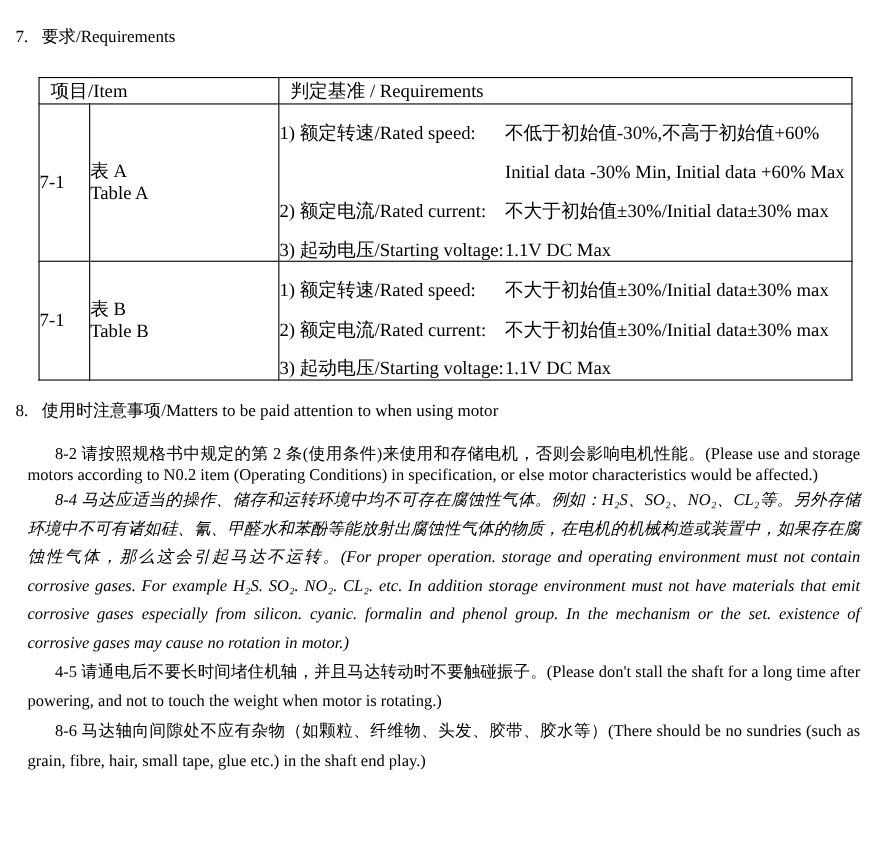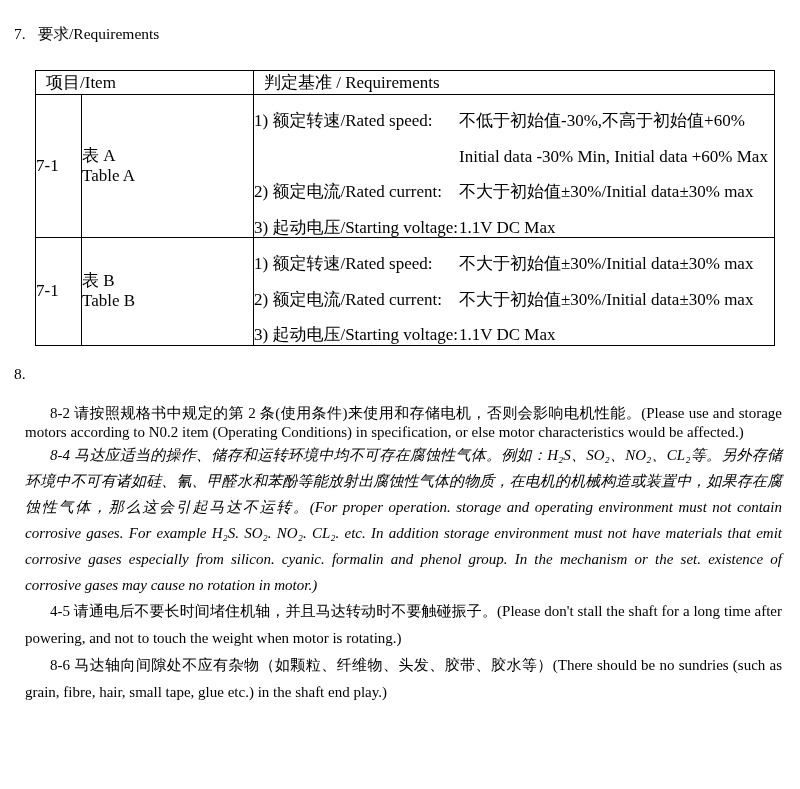--- a/index.html
+++ b/index.html
@@ -143,20 +143,21 @@
             <span class="rlab">3) 起动电压/Starting voltage:</span>
             <span class="rval">1.1V DC Max</span>
           </div>
         </td>
       </tr>
     </tbody>
   </table>
 
   <div class="sec-head sec8">
     <span class="sec-num">8.</span>
+    <span>使用时注意事项/Matters to be paid attention to when using motor</span>
   </div>
 
   <p class="para p82">8-2 请按照规格书中规定的第 2 条(使用条件)来使用和存储电机，否则会影响电机性能。(Please use and storage motors according to N0.2 item (Operating Conditions) in specification, or else motor characteristics would be affected.)</p>
   <p class="para p84">8-4 马达应适当的操作、储存和运转环境中均不可存在腐蚀性气体。例如：H₂S、SO₂、NO₂、CL₂等。另外存储环境中不可有诸如硅、氰、甲醛水和苯酚等能放射出腐蚀性气体的物质，在电机的机械构造或装置中，如果存在腐蚀性气体，那么这会引起马达不运转。(For proper operation. storage and operating environment must not contain corrosive gases. For example H₂S. SO₂. NO₂. CL₂. etc. In addition storage environment must not have materials that emit corrosive gases especially from silicon. cyanic. formalin and phenol group. In the mechanism or the set. existence of corrosive gases may cause no rotation in motor.)</p>
   <p class="para p85">4-5 请通电后不要长时间堵住机轴，并且马达转动时不要触碰振子。(Please don't stall the shaft for a long time after powering, and not to touch the weight when motor is rotating.)</p>
   <p class="para p86">8-6 马达轴向间隙处不应有杂物（如颗粒、纤维物、头发、胶带、胶水等）(There should be no sundries (such as grain, fibre, hair, small tape, glue etc.) in the shaft end play.)</p>
 
 </div>
 
 </body></html>

